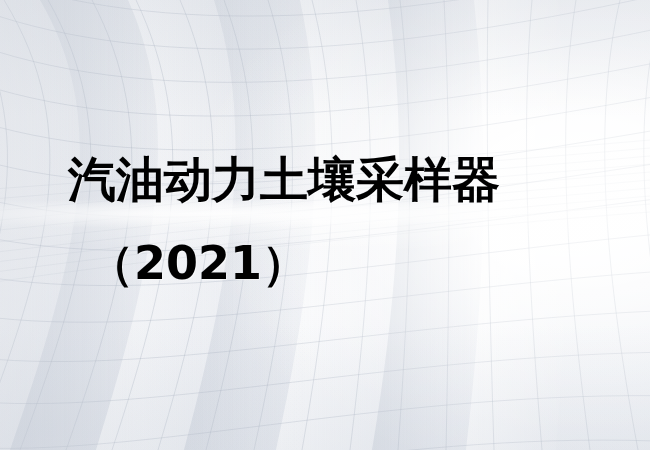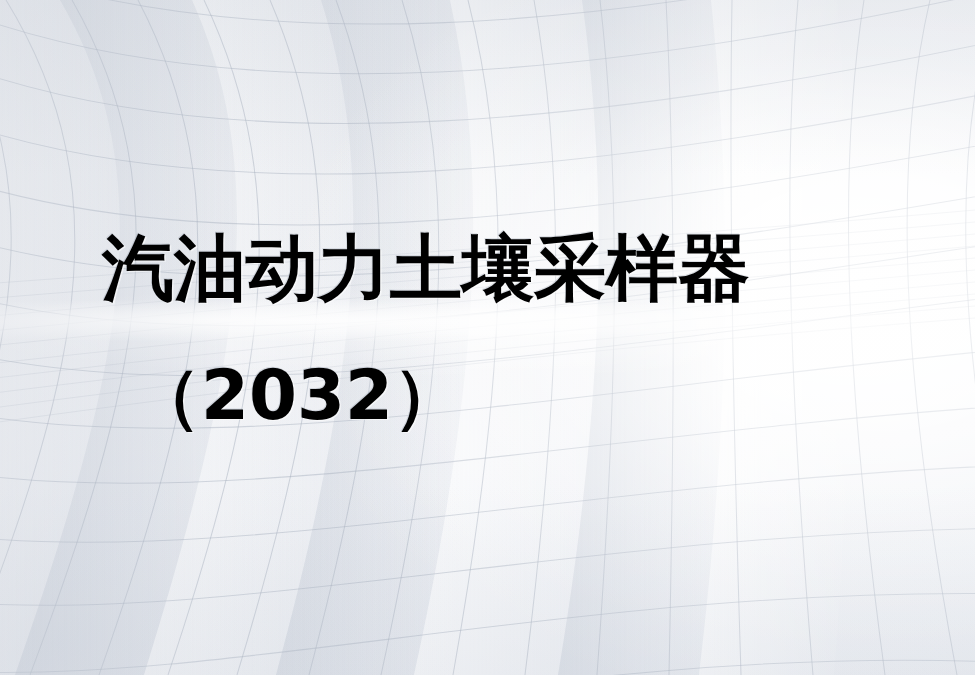--- a/index.html
+++ b/index.html
@@ -198,16 +198,16 @@
     </g>
 
     <rect x="0" y="0" width="650" height="450" fill="url(#convergeGlow)" opacity="0.7"></rect>
   </svg>
 
   <div class="bg-layer bg-streak"></div>
   <div class="bg-layer bg-vignette"></div>
 
   <div class="title-block">
     <div class="title-line-1">汽油动力土壤采样器</div>
-    <div class="title-line-2">（2032）</div>
+    <div class="title-line-2">（2021）</div>
   </div>
 
 </div>
 
 </body></html>

